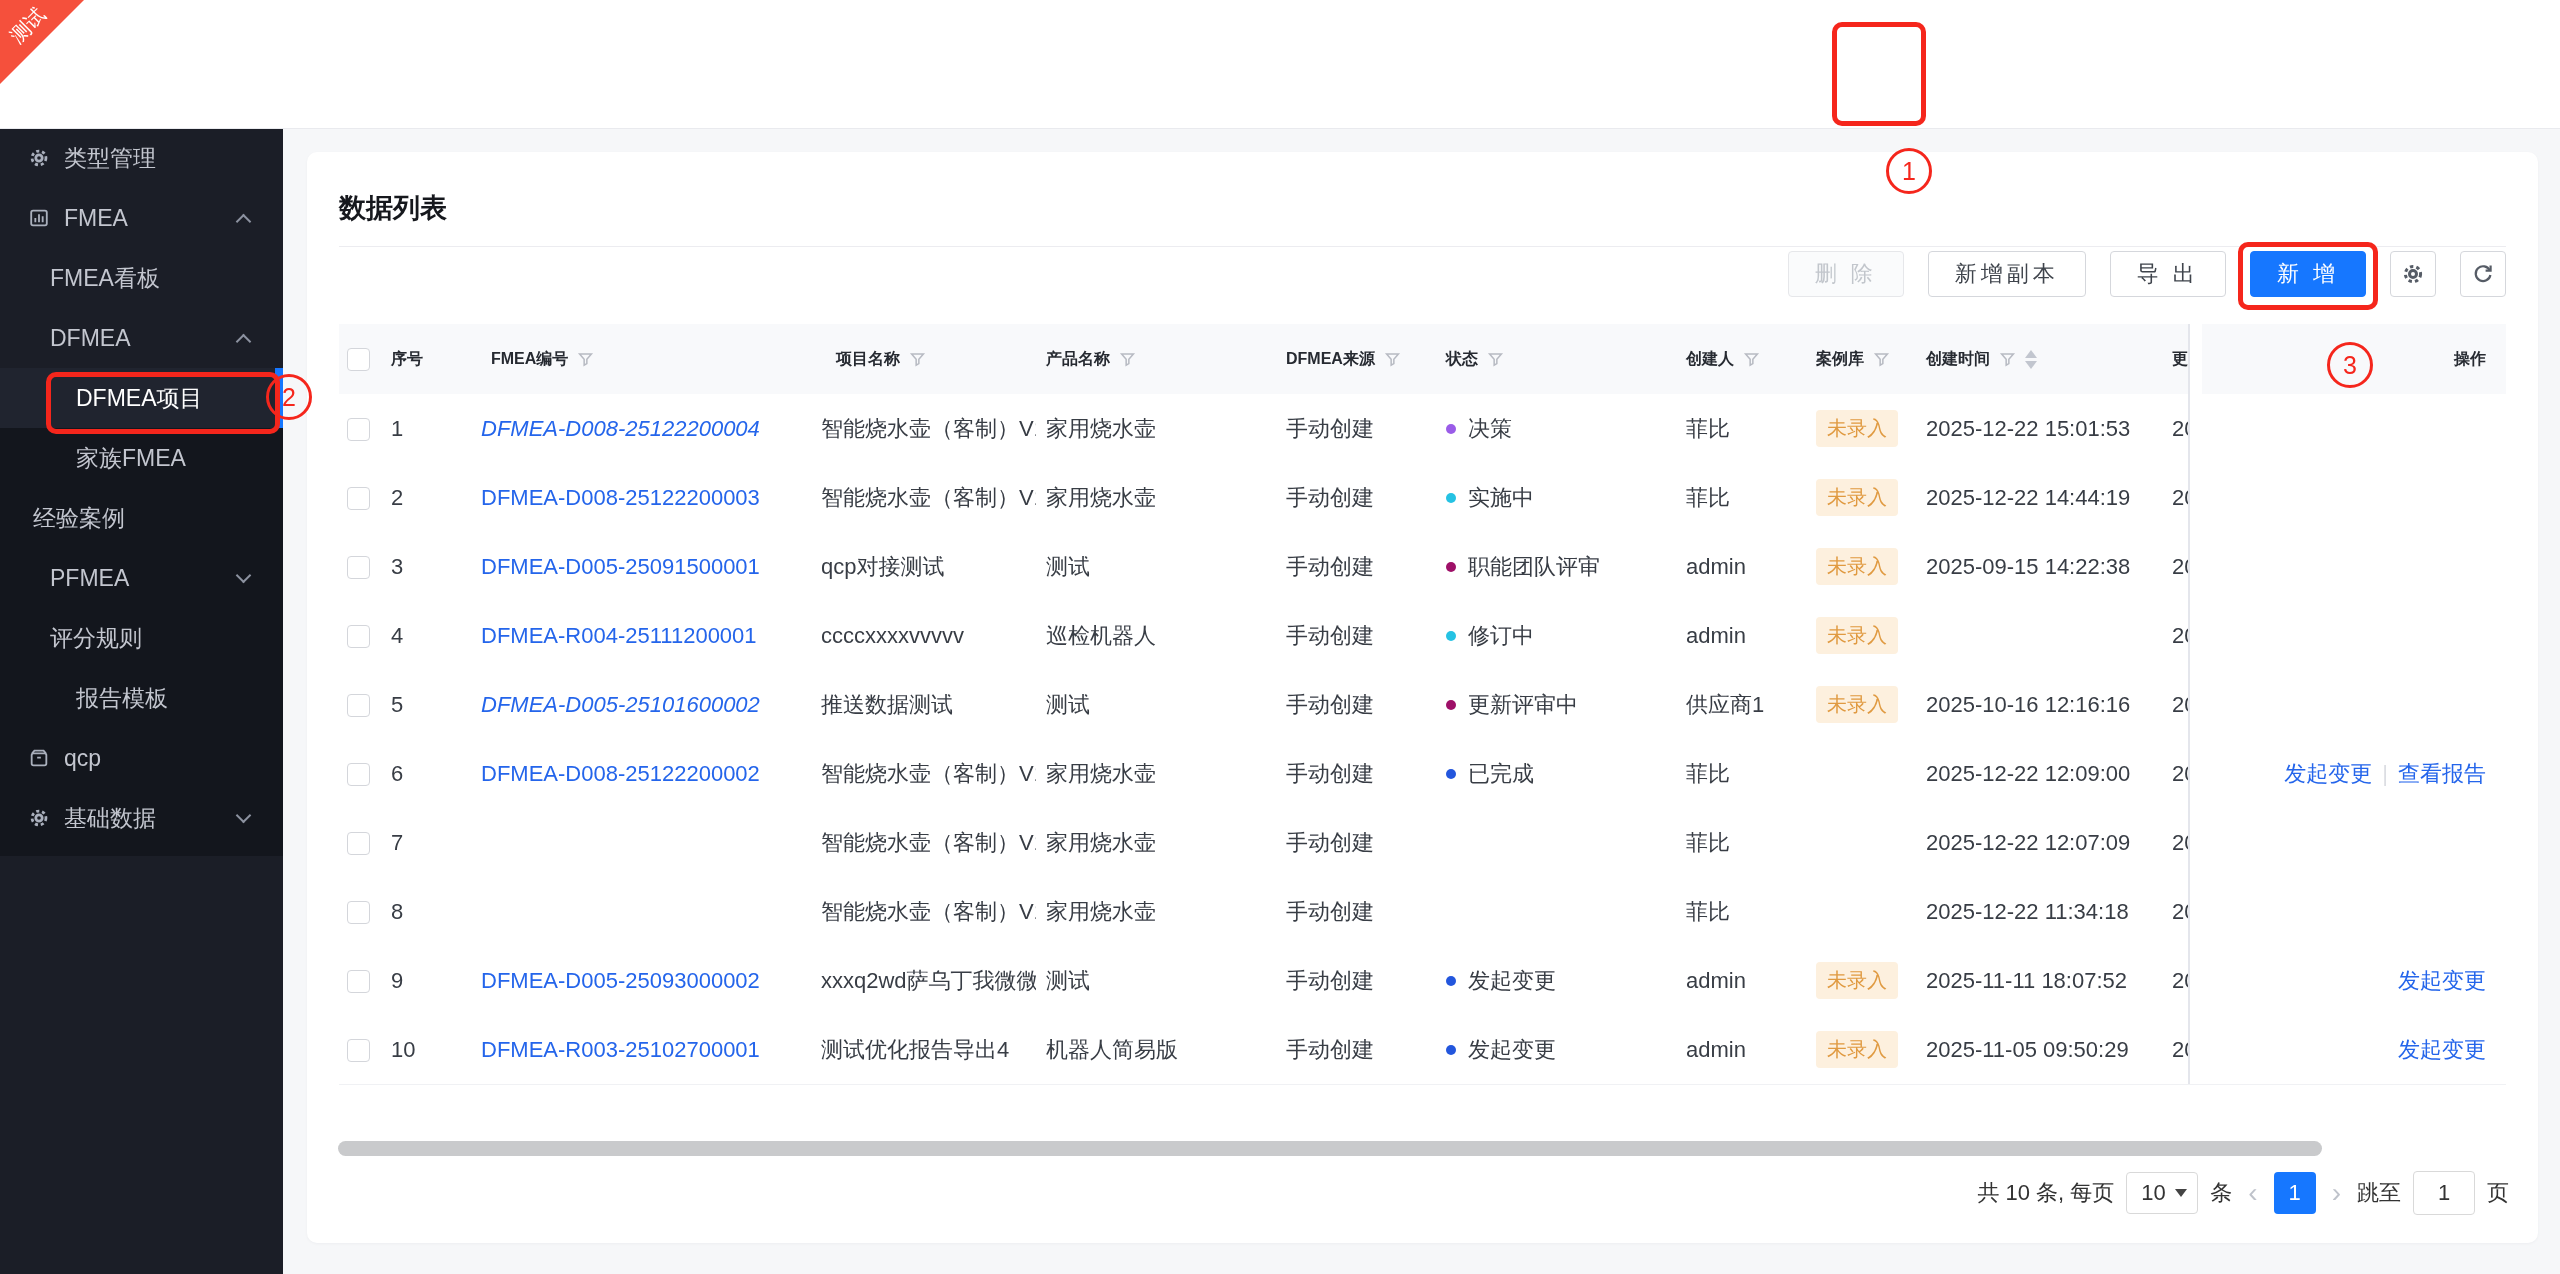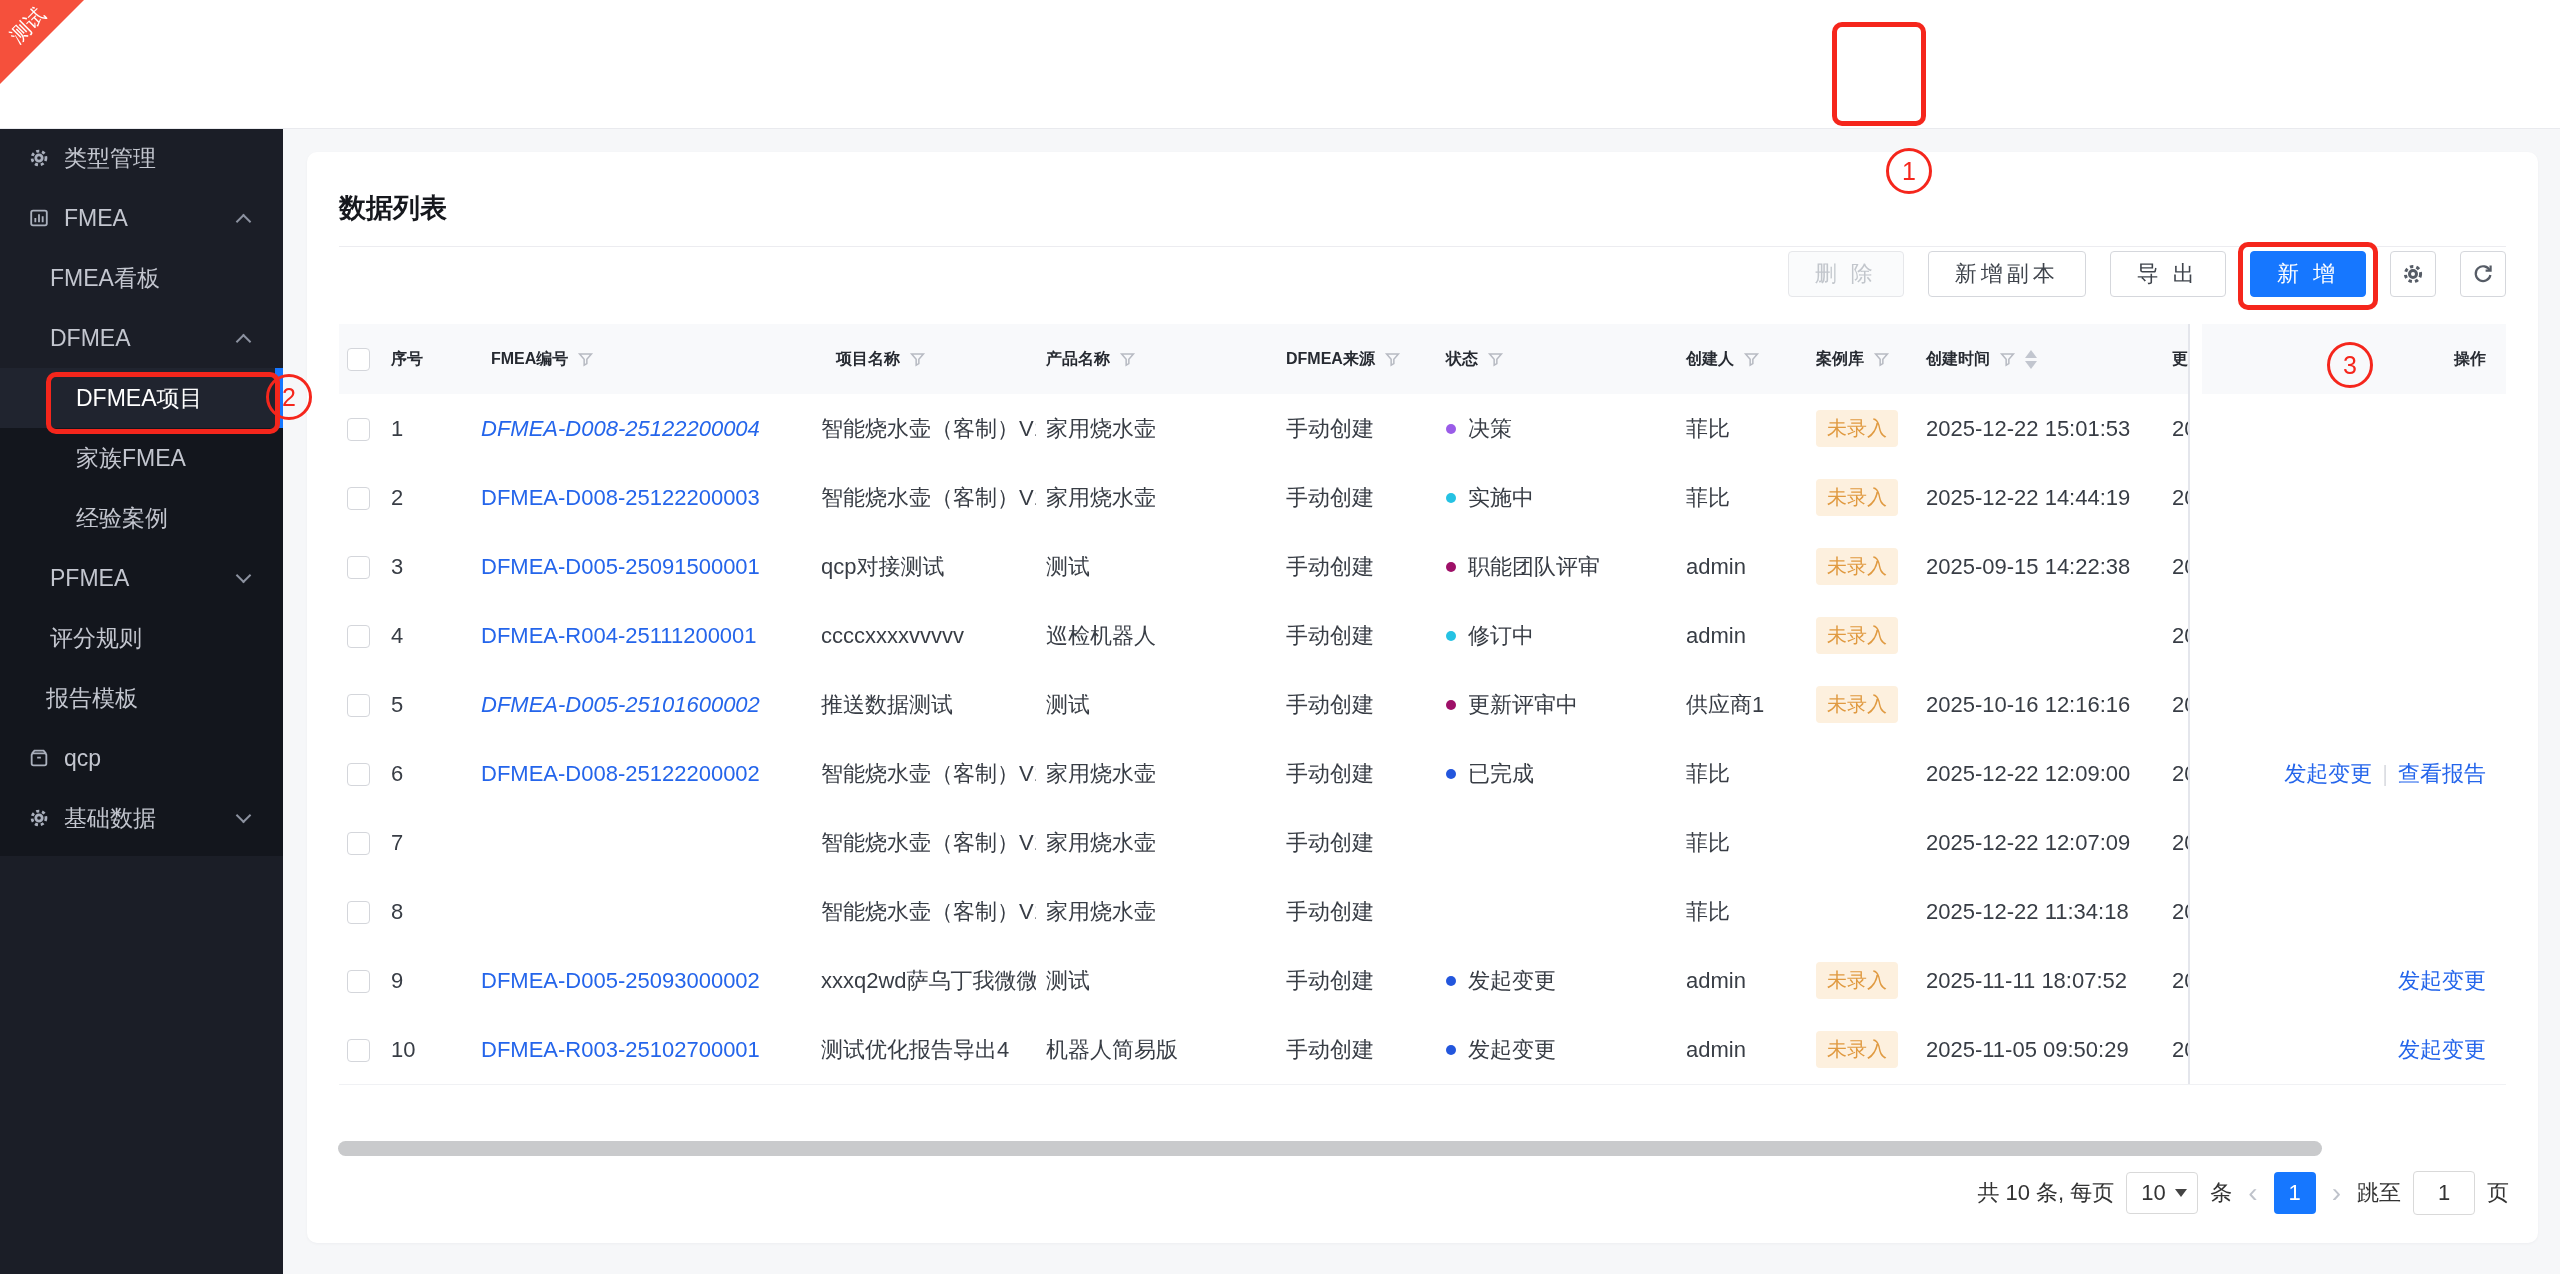--- a/index.html
+++ b/index.html
@@ -281,31 +281,31 @@
         <span>DFMEA</span>
         <span class="chev up"></span>
       </div>
       <div class="abs sbitem sel" style="top: 240px; padding-left: 76px;">
         <span>DFMEA项目</span>
         <span class="abs selbar" style="top: 0px;"></span>
       </div>
       <div class="abs sbitem" style="top: 300px; padding-left: 76px;">
         <span>家族FMEA</span>
       </div>
-      <div class="abs sbitem" style="top: 360px; padding-left: 76px;">
+      <div class="abs sbitem" style="top: 360px; padding-left: 33px;">
         <span>经验案例</span>
       </div>
       <div class="abs sbitem" style="top: 420px; padding-left: 50px;">
         <span>PFMEA</span>
         <span class="chev down"></span>
       </div>
       <div class="abs sbitem" style="top: 480px; padding-left: 50px;">
         <span>评分规则</span>
       </div>
-      <div class="abs sbitem" style="top: 540px; padding-left: 46px;">
+      <div class="abs sbitem" style="top: 540px; padding-left: 76px;">
         <span>报告模板</span>
       </div>
       <div class="abs sbitem" style="top: 600px; padding-left: 64px;">
         <span class="sbicon"><svg viewBox="0 0 24 24" fill="none" stroke="currentColor" stroke-width="2">
             <rect x="4" y="7" width="16" height="13" rx="2"></rect>
             <path d="M4.5 7 7 4h10l2.5 3M10 11.5h4"></path>
           </svg></span>
         <span>qcp</span>
       </div>
       <div class="abs sbitem" style="top: 660px; padding-left: 64px;">

